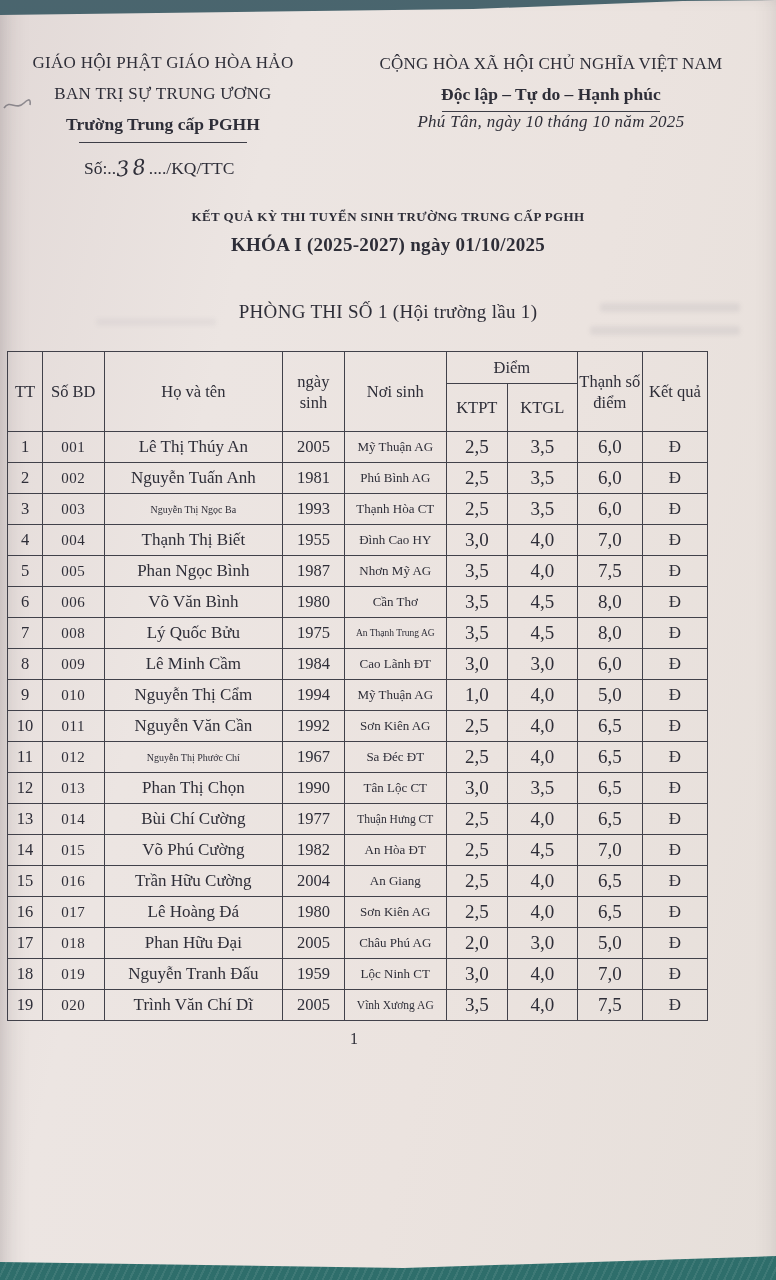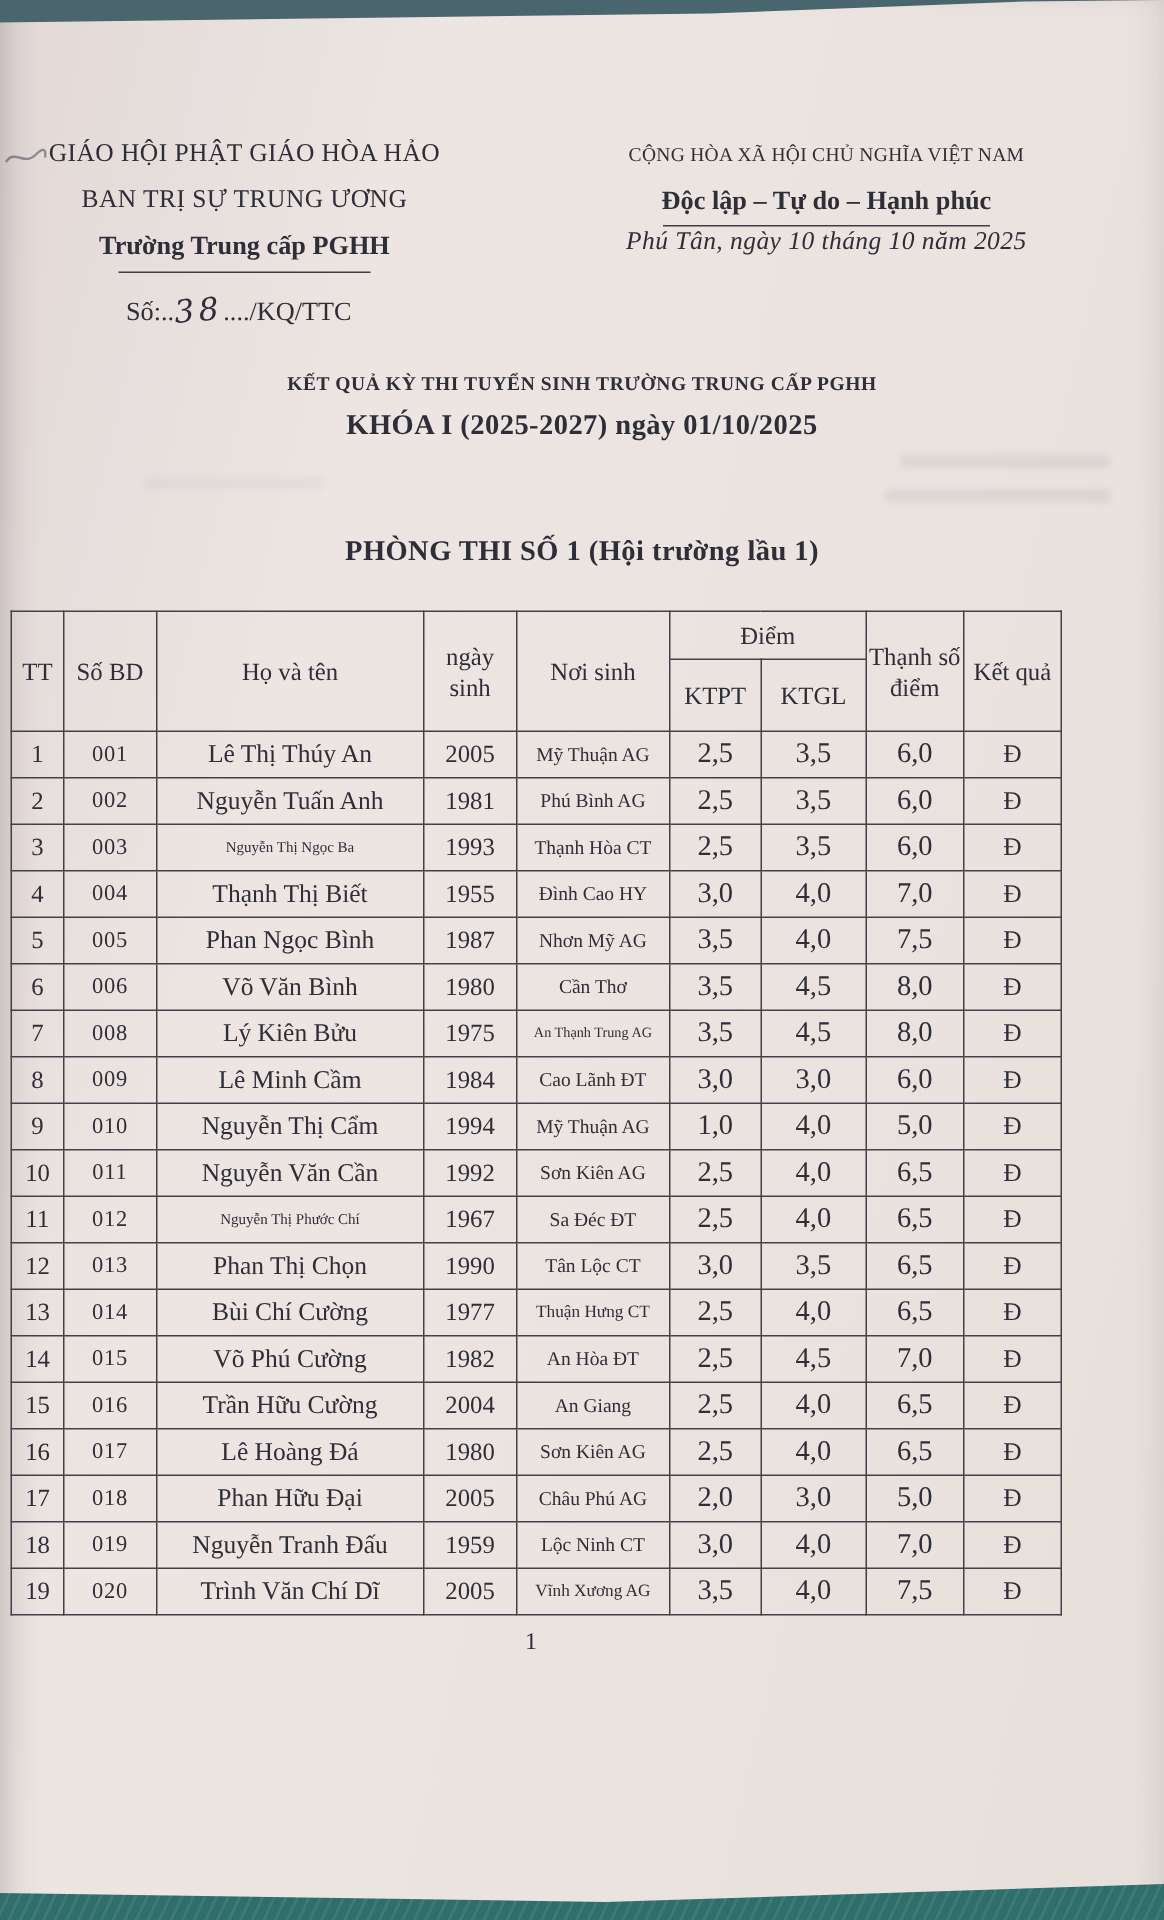--- a/index.html
+++ b/index.html
@@ -16,48 +16,48 @@
   }
   .table-surface-stripes{
     position:absolute;left:0;right:0;bottom:0;height:56px;
     background:repeating-linear-gradient(115deg,rgba(255,255,255,.14) 0 2px,rgba(0,0,0,0) 2px 7px);
     opacity:.55;
   }
   .paper{
     position:absolute;inset:0;
     background:linear-gradient(103deg,#e2d9d7 0%,#ece5e2 28%,#ebe3df 62%,#e6dfda 100%);
     clip-path:polygon(0 15px,61% 9px,88% 1px,100% 0,100% calc(100% - 24px),52% calc(100% - 12px),0 calc(100% - 18px));
-    padding-top:86px;
+    padding-top:47px;
     box-shadow:inset 18px 0 28px -20px rgba(60,50,55,.35), inset -14px 0 24px -18px rgba(60,50,55,.2);
   }
   .pen-mark{position:absolute;left:2px;top:96px;opacity:.55;}
   .ghost{position:absolute;background:rgba(85,85,110,.09);filter:blur(2px);border-radius:3px;}
   .ghost.g1{left:600px;top:303px;width:140px;height:9px;}
   .ghost.g2{left:590px;top:326px;width:150px;height:9px;}
   .ghost.g3{left:96px;top:318px;width:120px;height:8px;opacity:.6;}
 
   .letterhead{display:flex;align-items:flex-start;}
   .org-block{width:42%;text-align:center;}
   .org-line{font-size:17px;line-height:31px;letter-spacing:.3px;}
   .org-school{font-size:17.5px;line-height:31px;font-weight:bold;}
   .rule{border-top:1.6px solid #3d3d46;margin:2px auto 0;}
   .rule.org{width:168px;}
   .national-block{width:58%;text-align:center;}
-  .nat-line1{font-size:13px;line-height:33px;letter-spacing:.2px;}
+  .nat-line1{font-size:17px;line-height:33px;letter-spacing:.2px;}
   .nat-line2{font-size:17.5px;line-height:29px;font-weight:bold;}
   .rule.nat{width:218px;}
   .dateline{font-size:17px;font-style:italic;letter-spacing:.3px;}
 
   .doc-number{margin:12px 0 0 84px;font-size:17.5px;}
   .handwritten{display:inline-block;font-size:21px;font-style:italic;letter-spacing:3px;transform:rotate(-5deg) translateY(1px);font-family:"DejaVu Serif",serif;}
 
   .title-block{text-align:center;margin-top:30px;}
   .title-1{font-size:13px;font-weight:bold;letter-spacing:.4px;}
   .title-2{font-size:19px;font-weight:bold;margin-top:9px;letter-spacing:.3px;}
-  .room-title{text-align:center;font-size:19px;font-weight:bold;margin-top:62px;letter-spacing:.3px;}
+  .room-title{text-align:center;font-size:19px;font-weight:normal;margin-top:45px;letter-spacing:.3px;}
 
   .results-table{border-collapse:collapse;margin:28px 0 0 7px;width:701px;table-layout:fixed;}
   .results-table th,.results-table td{
     border:1.6px solid var(--line);text-align:center;vertical-align:middle;
     font-weight:normal;color:var(--ink);overflow:hidden;padding:0 1px;
   }
   thead th{font-size:16.5px;line-height:21px;}
   tr.h1 th{height:32px;}
   tr.h2 th{height:48px;}
   tbody td{height:31px;}
@@ -202,21 +202,21 @@
           <td class="c-year">1980</td>
           <td class="c-place">Cần Thơ</td>
           <td class="c-score">3,5</td>
           <td class="c-score">4,5</td>
           <td class="c-total">8,0</td>
           <td class="c-result">Đ</td>
         </tr>
         <tr>
           <td class="c-tt">7</td>
           <td class="c-sbd">008</td>
-          <td class="c-name">Lý Kiên Bửu</td>
+          <td class="c-name">Lý Quốc Bửu</td>
           <td class="c-year">1975</td>
           <td class="c-place shrink2">An Thạnh Trung AG</td>
           <td class="c-score">3,5</td>
           <td class="c-score">4,5</td>
           <td class="c-total">8,0</td>
           <td class="c-result">Đ</td>
         </tr>
         <tr>
           <td class="c-tt">8</td>
           <td class="c-sbd">009</td>

